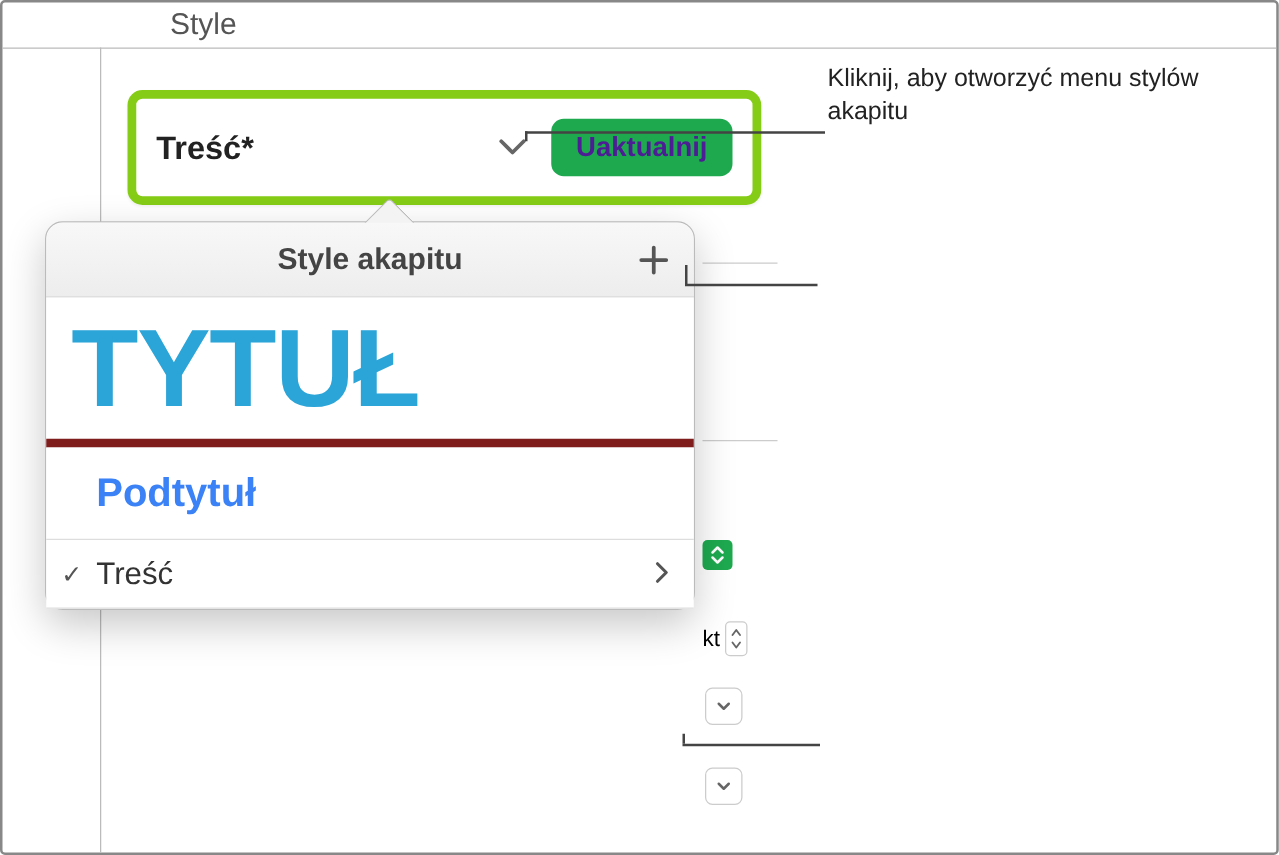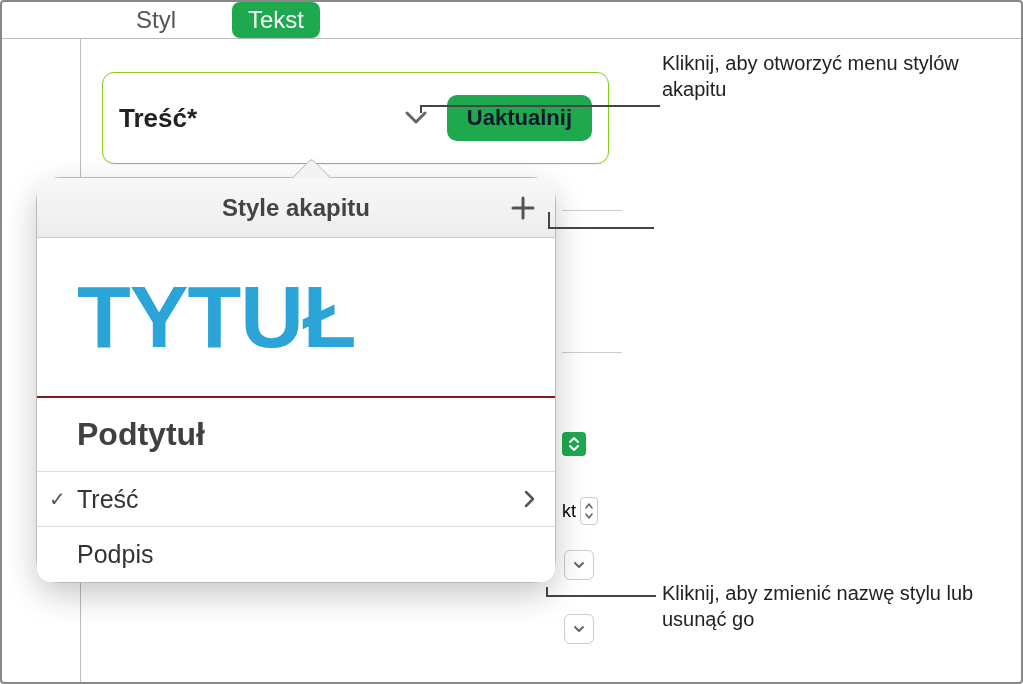--- a/index.html
+++ b/index.html
@@ -57,21 +57,21 @@
       background: #1ea94f;
       color: #fff;
       font-weight: 500;
     }
     .style-dropdown-box {
       position: absolute;
       top: 70px;
       left: 100px;
       width: 507px;
       height: 92px;
-      border: 1px solid #84cc16;
+      border: 7px solid #84cc16;
       border-radius: 12px;
       display: flex;
       align-items: center;
       padding: 0 16px;
       box-shadow: 0 1px 2px rgba(0,0,0,0.05);
     }
     .style-name {
       font-size: 26px;
       font-weight: 700;
       color: #222;
@@ -80,36 +80,36 @@
     .dropdown-chevron {
       width: 30px;
       height: 30px;
       margin-right: 16px;
       display: flex;
       align-items: center;
       justify-content: center;
     }
     .update-btn {
       background: #1ea94f;
-      color: #0f172a;
+      color: #4c1d95;
       font-size: 22px;
       font-weight: 600;
       padding: 10px 20px;
       border-radius: 10px;
       border: none;
       cursor: pointer;
     }
     .popover {
       position: absolute;
       top: 175px;
       left: 34px;
       width: 520px;
       background: #fafafa;
       border: 1px solid #bbb;
-      border-radius: 24px;
+      border-radius: 14px;
       box-shadow: 0 12px 32px rgba(0,0,0,0.22);
     }
     .popover::before {
       content: "";
       position: absolute;
       top: -14px;
       left: 260px;
       width: 28px;
       height: 28px;
       background: #f3f3f3;
@@ -134,26 +134,26 @@
     .plus-icon {
       position: absolute;
       right: 18px;
       top: 50%;
       transform: translateY(-50%);
       width: 28px;
       height: 28px;
       cursor: pointer;
     }
     .title-style-row {
-      height: 160px;
-      display: flex;
-      align-items: center;
-      padding-left: 40px;
-      background: #fff;
-      border-bottom: 2px solid #7f1d1d;
+      height: 120px;
+      display: flex;
+      align-items: center;
+      padding-left: 20px;
+      background: #fff;
+      border-bottom: 7px solid #7f1d1d;
     }
     .title-text {
       font-family: "Arial Narrow", "Impact", "Helvetica Neue Condensed", sans-serif;
       font-stretch: condensed;
       font-size: 88px;
       font-weight: 700;
       color: #2ba4d8;
       letter-spacing: -1px;
     }
     .style-row {
@@ -161,21 +161,21 @@
       display: flex;
       align-items: center;
       padding-left: 40px;
       padding-right: 20px;
       background: #fff;
       border-bottom: 1px solid #ddd;
       font-size: 25px;
       color: #333;
       position: relative;
     }
-    .style-row.subtitle { height: 74px; font-size: 32px; font-weight: 700; color:#404040; }
+    .style-row.subtitle { height: 74px; font-size: 32px; font-weight: 700; color:#3b82f6; }
     .style-row.last { border-bottom: none; border-radius: 0 0 14px 14px; }
     .checkmark {
       position: absolute;
       left: 12px;
       font-size: 20px;
       color: #555;
     }
     .row-chevron {
       position: absolute;
       right: 20px;
@@ -238,22 +238,21 @@
     }
   </style>
 </head>
 <body>
 
 <div class="container">
   <div class="horizontal-divider-top"></div>
   <div class="vertical-divider"></div>
 
   <div class="tabs">
-    <div class="tab">Styl</div>
-    <div class="tab active">Tekst</div>
+    <div class="tab">Style</div>
   </div>
 
   <div class="style-dropdown-box">
     <div class="style-name">Treść*</div>
     <div class="dropdown-chevron">
       <svg width="22" height="14" viewBox="0 0 22 14">
           <path d="M2 2 L11 11 L20 2" stroke="#666" stroke-width="3" fill="none" stroke-linecap="round" stroke-linejoin="round"></path>
         </svg>
     </div>
     <button class="update-btn">Uaktualnij</button>
@@ -305,29 +304,25 @@
     </div>
     <div class="style-row">
       <span class="checkmark">✓</span>
       <span>Treść</span>
       <span class="row-chevron">
         <svg width="12" height="18" viewBox="0 0 12 18">
             <path d="M3 2 L10 9 L3 16" stroke="#555" stroke-width="2.5" fill="none" stroke-linecap="round" stroke-linejoin="round"></path>
           </svg>
       </span>
     </div>
-    <div class="style-row last">
-      <span>Podpis</span>
-    </div>
   </div>
 
   <div class="callout" style="left:660px; top:48px;">Kliknij, aby otworzyć menu stylów akapitu</div>
   <div class="callout-line" style="left:418px; top:103px; width:240px;"></div>
   <div class="callout-line" style="left:418px; top:103px; width:1.5px; height:8px;"></div>
 
   <div class="callout-line" style="left:546px; top:225px; width:106px;"></div>
   <div class="callout-line" style="left:546px; top:210px; width:1.5px; height:16px;"></div>
 
-  <div class="callout" style="left:660px; top:578px;">Kliknij, aby zmienić nazwę stylu lub usunąć go</div>
   <div class="callout-line" style="left:544px; top:593px; width:110px;"></div>
   <div class="callout-line" style="left:544px; top:593px; width:1.5px; height:8px; top:585px;"></div>
 
 </div>
 
 </body></html>

